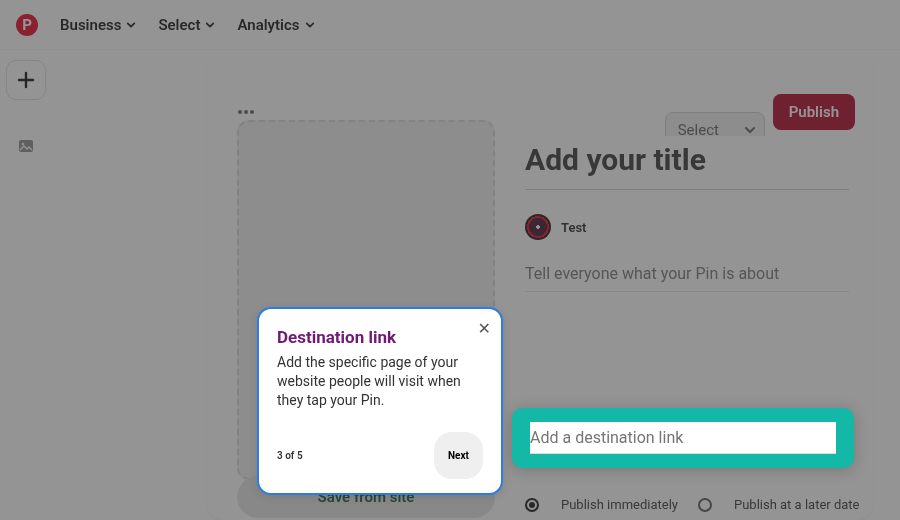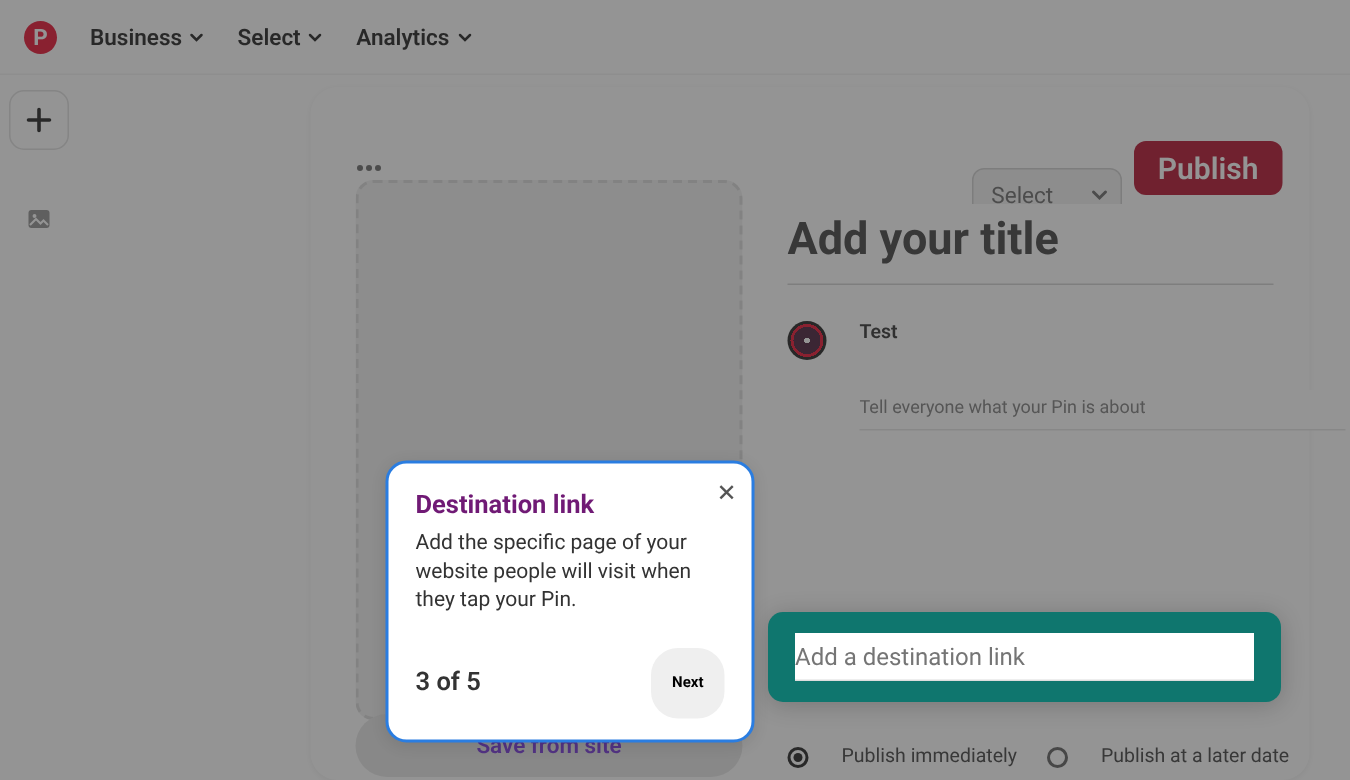--- a/index.html
+++ b/index.html
@@ -16,54 +16,54 @@
     .rail-btn { width:40px; height:40px; border:1px solid #ddd; border-radius:10px; display:flex; align-items:center; justify-content:center; background:#fff; cursor:pointer; }
     .rail-btn.noborder { border:none; }
 
     
     .card { position:absolute; left:207px; top:58px; width:666px; height:462px; background:#fff; border-radius:18px; box-shadow:0 1px 4px rgba(0,0,0,0.06); }
     .card-top { display:flex; align-items:center; justify-content:space-between; padding:18px 18px 8px 28px; }
     .dots { cursor:pointer; }
     .card-actions { display:flex; align-items:center; gap:8px; }
     .select-box { height:36px; border:1px solid #cdcdcd; border-radius:8px; background:#efefef; padding:0 30px 0 12px; font-size:15px; color:#5f5f5f; position:relative; display:flex; align-items:center; min-width:100px;margin-top:36px; }
     .select-box .sel-chev { position:absolute; right:8px; }
-    .publish-btn { height:36px; background:#b00020; color:#fff; border:none; border-radius:8px; padding:0 16px; font-weight:600; font-size:20px; cursor:pointer; }
+    .publish-btn { height:36px; background:#b00020; color:#fff; border:none; border-radius:8px; padding:0 16px; font-weight:600; font-size:15px; cursor:pointer; }
 
     
     .upload { position:absolute; left:30px; top:62px; width:258px; height:360px; border:2px dashed #d7d7d7; border-radius:12px; background:#f0f0f0; display:flex; flex-direction:column; align-items:center; justify-content:center; }
     .up-circle { width:28px; height:28px; background:#666; border-radius:50%; display:flex; align-items:center; justify-content:center; margin-top:60px; }
-    .save-site { position:absolute; left:30px; bottom:2px; width:258px; height:42px; background:#e5e5e5; border-radius:21px; display:flex; align-items:center; justify-content:center; font-weight:600; font-size:15px; color:#6d28d9; cursor:pointer; }
+    .save-site { position:absolute; left:30px; bottom:2px; width:258px; height:42px; background:#e5e5e5; border-radius:21px; display:flex; align-items:center; justify-content:center; font-weight:600; font-size:15px; color:#14532d; cursor:pointer; }
 
     
     .form { position:absolute; left:318px; top:78px; width:324px; }
     .title-input { width:100%; font-size:30px; font-weight:700; color:#333; border:none; border-bottom:1px solid #cfcfcf; padding:6px 0 12px 0; outline:none; }
     .title-input::placeholder { color:#333; }
-    .user-row { display:flex; align-items:flex-start; gap:22px; margin-top:24px; }
+    .user-row { display:flex; align-items:center; gap:10px; margin-top:24px; }
     .avatar { width:26px; height:26px; border-radius:50%; background:radial-gradient(circle at 50% 50%, #fff 0 2px, #3a0d2b 2px 9px, #e60023 9px 11px, #111 11px); }
     .user-name { font-size:13px; font-weight:600; color:#222; }
-    .desc-input { width:100%; margin-top:20px; font-size:12px; color:#555; border:none; border-bottom:1px solid #e3e3e3; padding:4px 0 8px 0; outline:none;margin-left:48px; }
+    .desc-input { width:100%; margin-top:20px; font-size:16px; color:#555; border:none; border-bottom:1px solid #e3e3e3; padding:4px 0 8px 0; outline:none; }
 
     
-    .dest-wrap { position:absolute; left:512px; top:408px; width:342px; height:60px; background:#0f766e; border-radius:10px; box-shadow:0 2px 16px rgba(0,0,0,0.2); display:flex; align-items:center; padding:0 18px; z-index:30; }
+    .dest-wrap { position:absolute; left:512px; top:408px; width:342px; height:60px; background:#14b8a6; border-radius:10px; box-shadow:0 2px 16px rgba(0,0,0,0.2); display:flex; align-items:center; padding:0 18px; z-index:30; }
     .dest-input { width:100%; border:none; border-bottom:1px solid #ddd; font-size:16px; padding:6px 0; outline:none; }
 
     
     .pub-options { position:absolute; left:318px; bottom:8px; display:flex; align-items:center; gap:20px; font-size:13px; color:#333; }
     .radio { display:flex; align-items:center; gap:22px; }
     .rdot { width:14px; height:14px; border-radius:50%; border:2px solid #555; display:inline-block; position:relative; }
     .rdot.filled { border-color:#111; }
     .rdot.filled::after { content:""; position:absolute; inset:2px; background:#111; border-radius:50%; }
 
     
     .popover { position:absolute; left:257px; top:307px; width:246px; background:#fff; border:2px solid #2a7de1; border-radius:14px; padding:18px 18px 14px 18px; z-index:30; box-shadow:0 2px 10px rgba(0,0,0,0.1); }
     .pop-close { position:absolute; right:10px; top:10px; cursor:pointer; color:#555; font-size:16px; }
     .pop-title { font-weight:700; font-size:17px; color:#701a75; margin-bottom:6px; }
     .pop-body { font-size:14px; color:#333; line-height:1.35; }
     .pop-foot { display:flex; align-items:center; justify-content:space-between; margin-top:22px; }
-    .pop-step { font-size:17px; font-weight:600; color:#333; }
+    .pop-step { font-size:10px; font-weight:600; color:#333; }
     .pop-next { background:#efefef; border:none; border-radius:18px; padding:18px 14px; font-weight:700; font-size:10px; cursor:pointer; }
 
     
     .dim { position:absolute; inset:0; background:rgba(60,60,60,0.55); z-index:20; }
   </style>
 </head>
 <body>
 
 <div class="topnav">
   <div class="logo">P</div>

